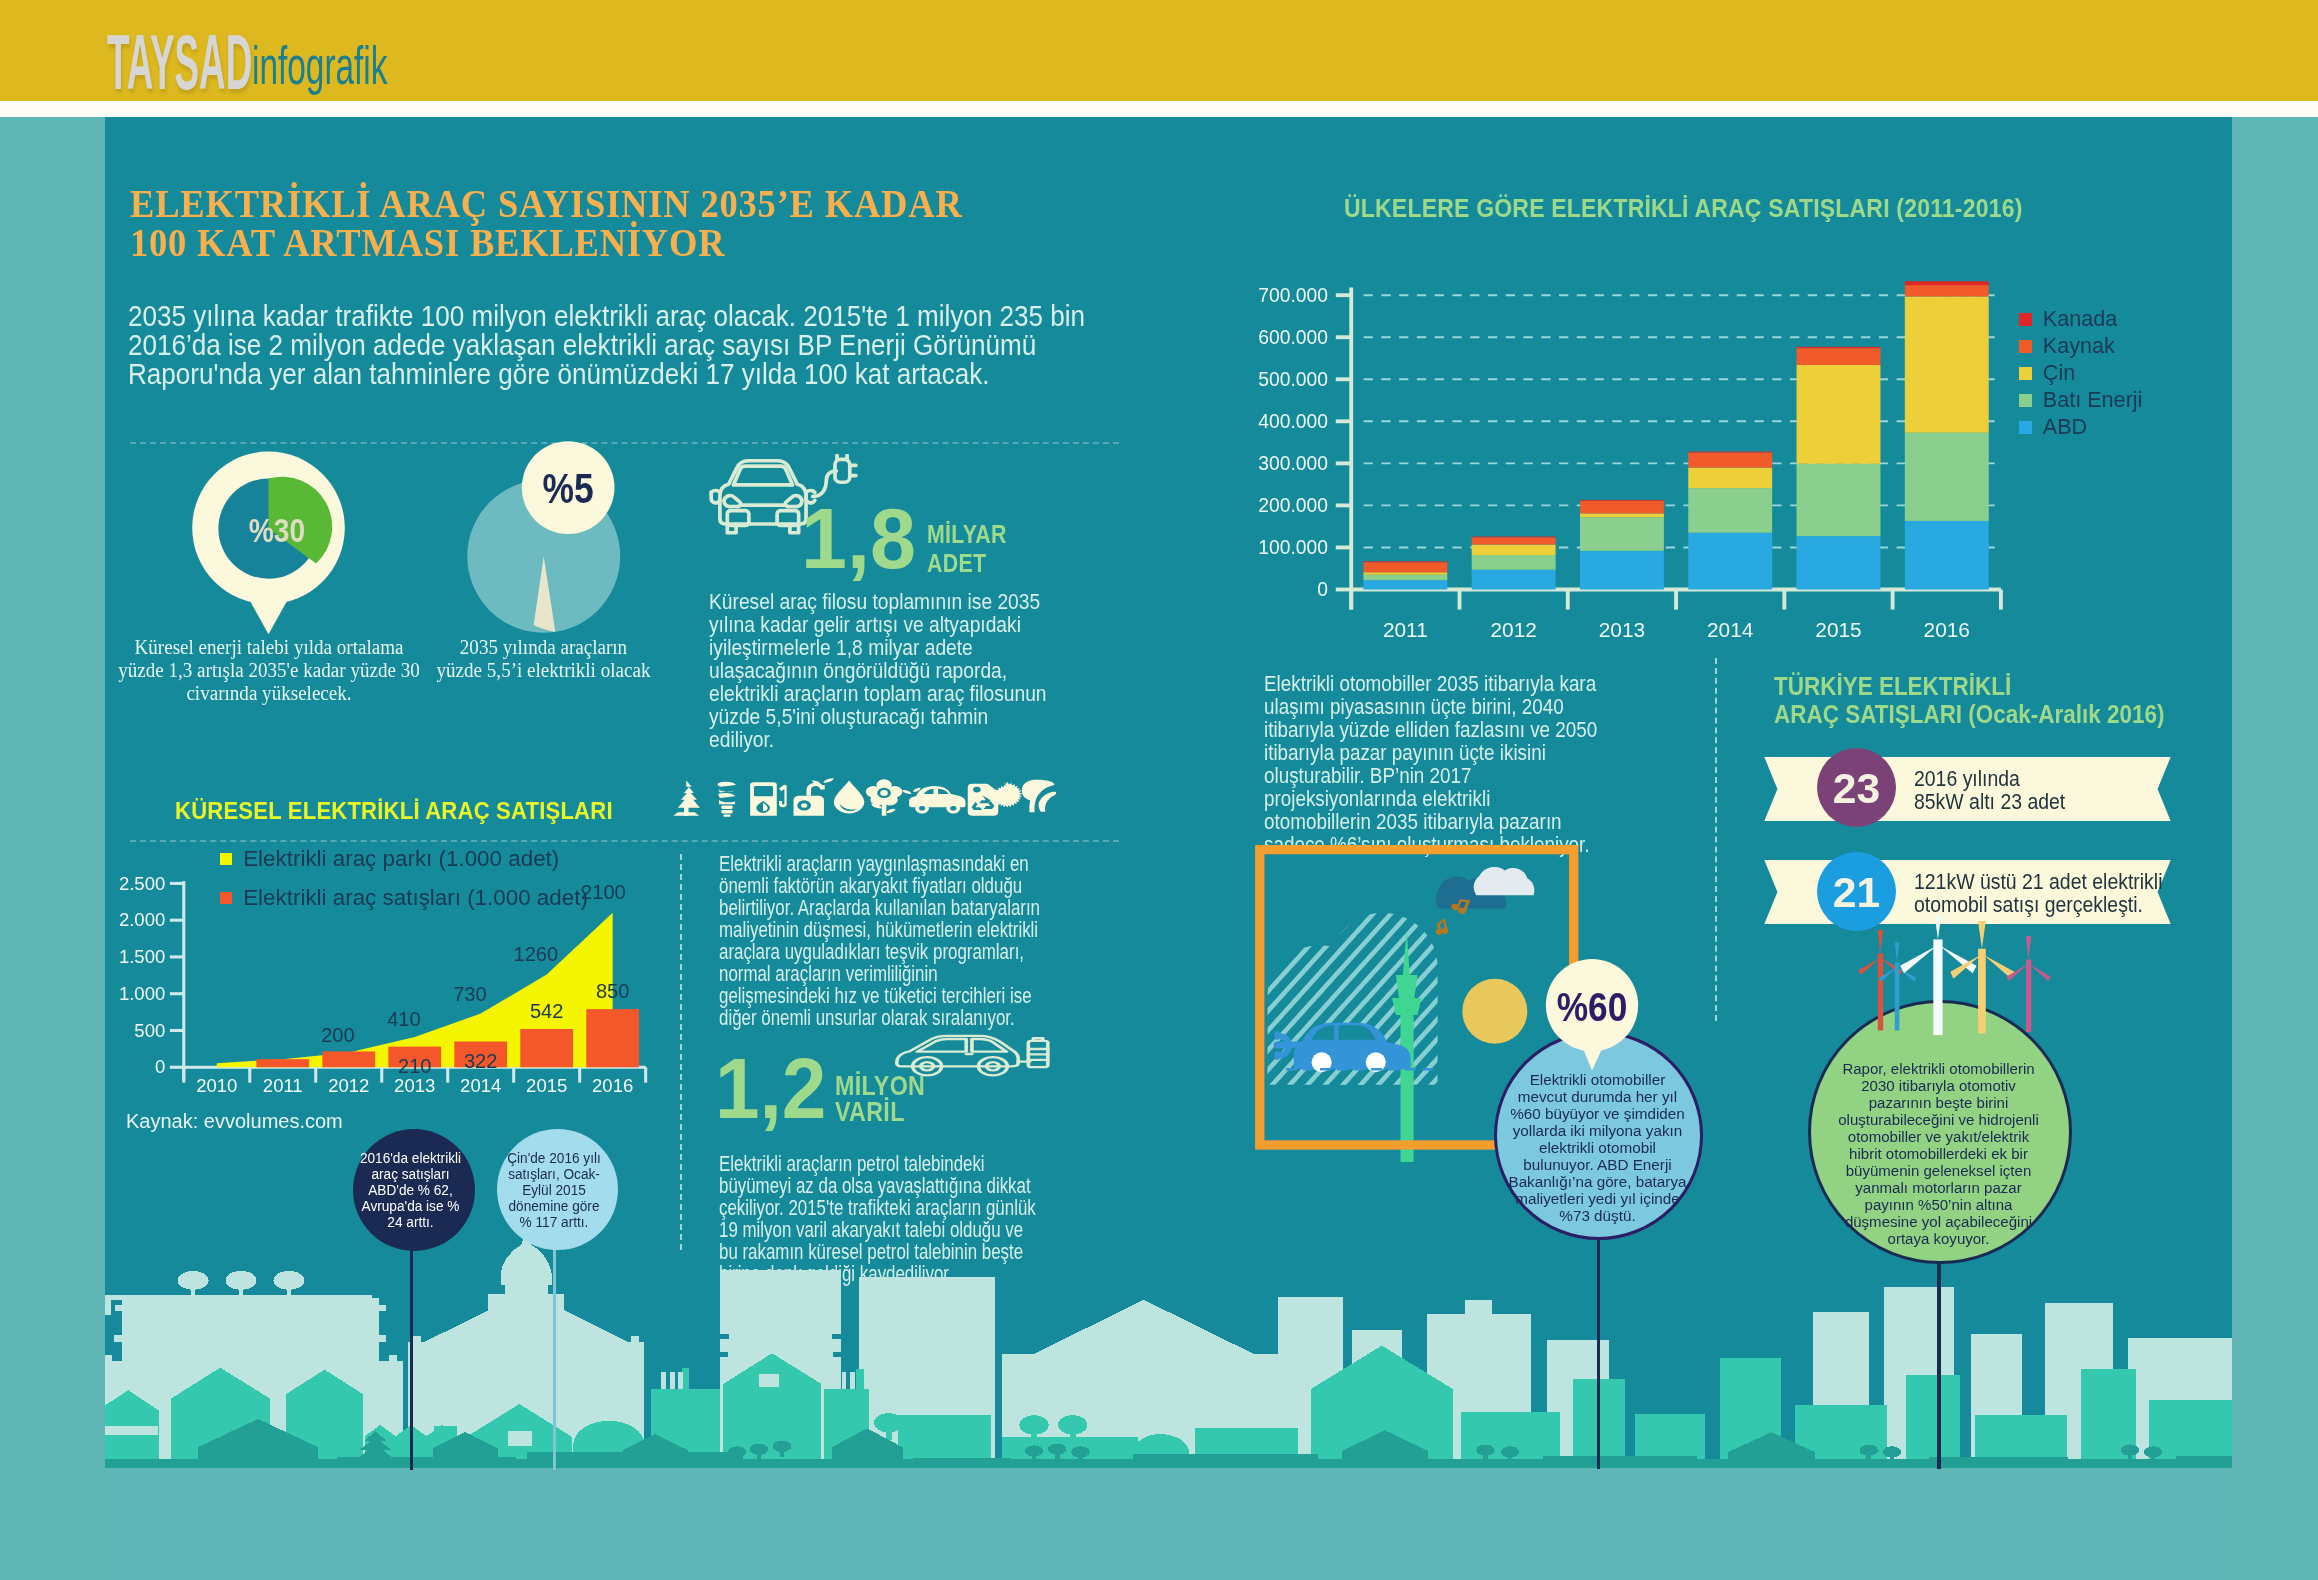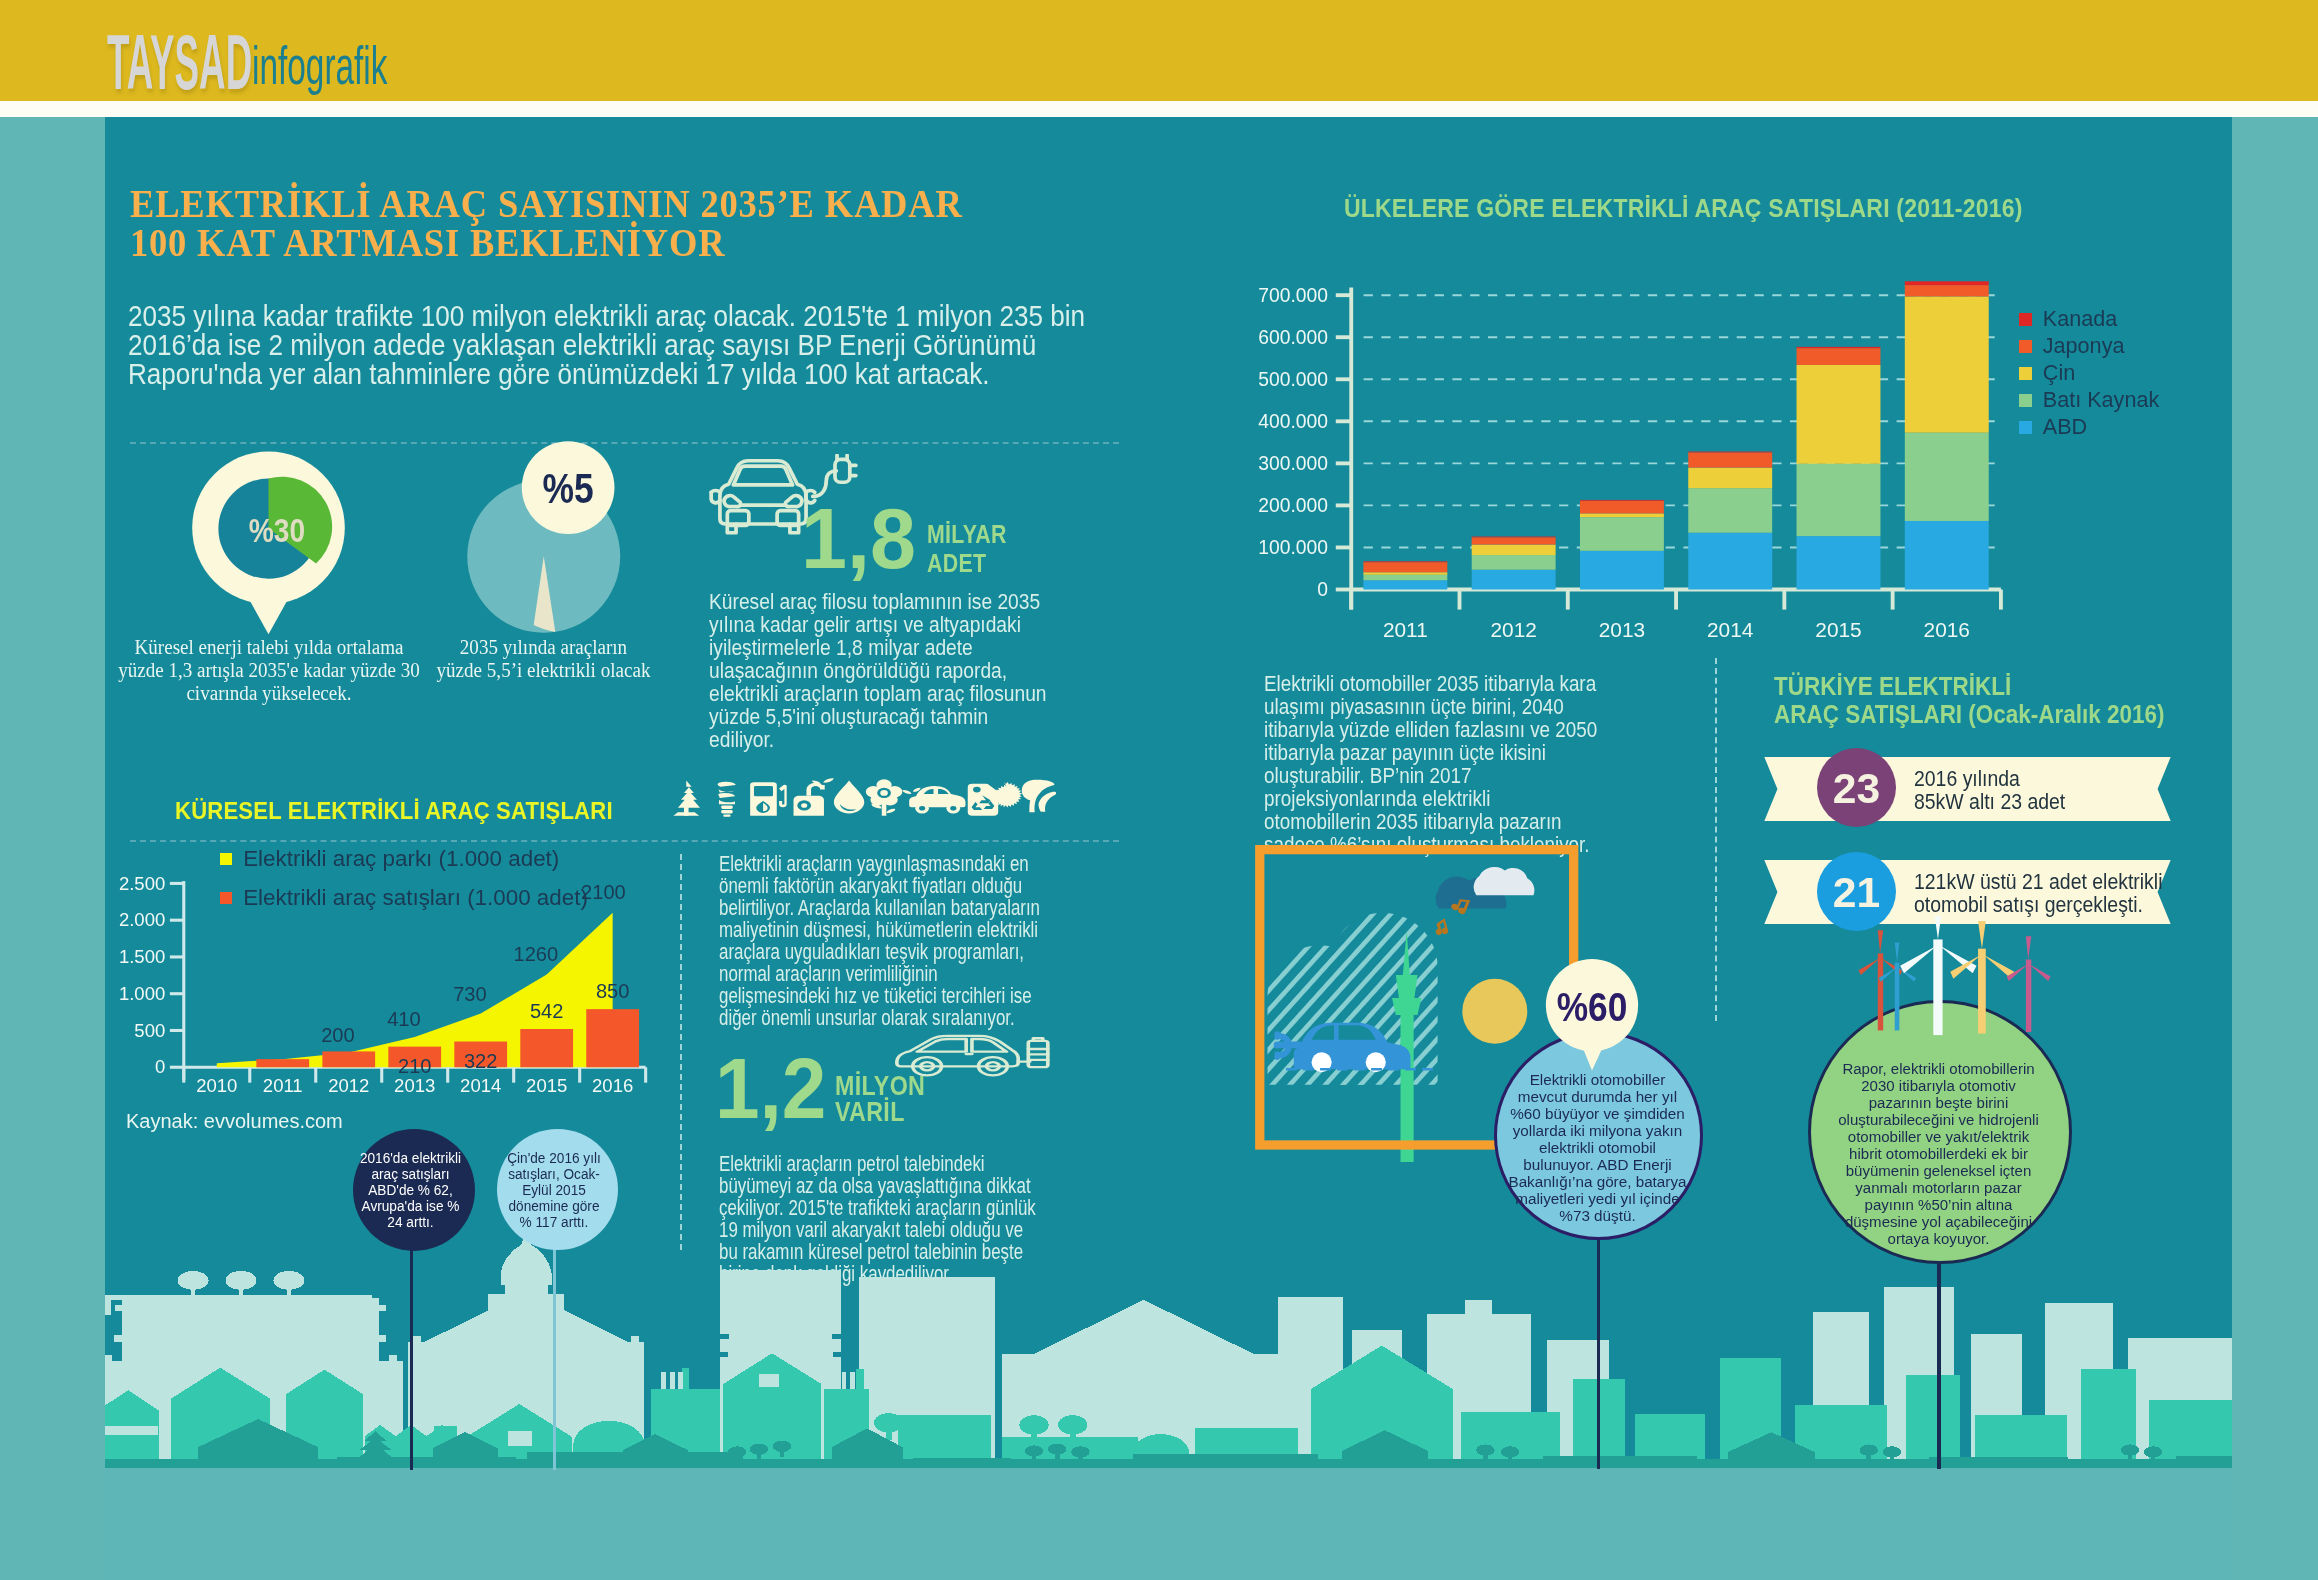--- a/index.html
+++ b/index.html
@@ -261,29 +261,29 @@
           <line x1="1073" x2="1073" y1="491" y2="517" stroke="#d5e9d6" stroke-width="5"></line>
         </svg>
   </div>
   <div class="abs" style="left:1914px;top:196px;">
     <div class="lgrow">
           <span class="sw" style="background:#e02726"></span>
           <span class="lb">Kanada</span>
         </div>
     <div class="lgrow">
           <span class="sw" style="background:#f15a29"></span>
-          <span class="lb">Japonya</span>
+          <span class="lb">Kaynak</span>
         </div>
     <div class="lgrow">
           <span class="sw" style="background:#eccf39"></span>
           <span class="lb">Çin</span>
         </div>
     <div class="lgrow">
           <span class="sw" style="background:#8bcf8e"></span>
-          <span class="lb">Batı Kaynak</span>
+          <span class="lb">Batı Enerji</span>
         </div>
     <div class="lgrow">
           <span class="sw" style="background:#29a9e1"></span>
           <span class="lb">ABD</span>
         </div>
   </div>
 
   <div class="abs" style="left:563px;top:660px;width:388px;height:41px;">
   <svg width="388" height="41" viewBox="0 0 510 72" preserveAspectRatio="none" fill="#fcf8dc">
     <g>

